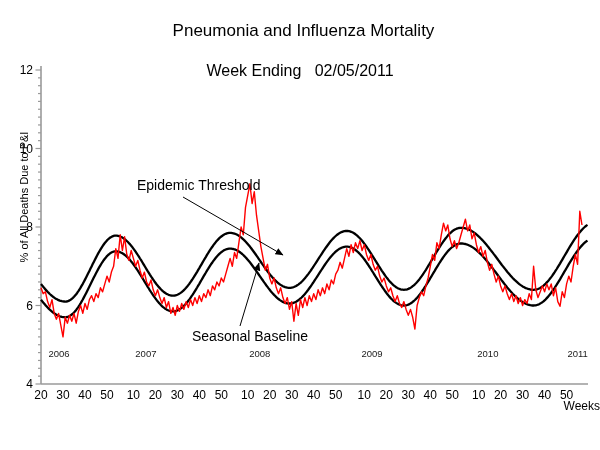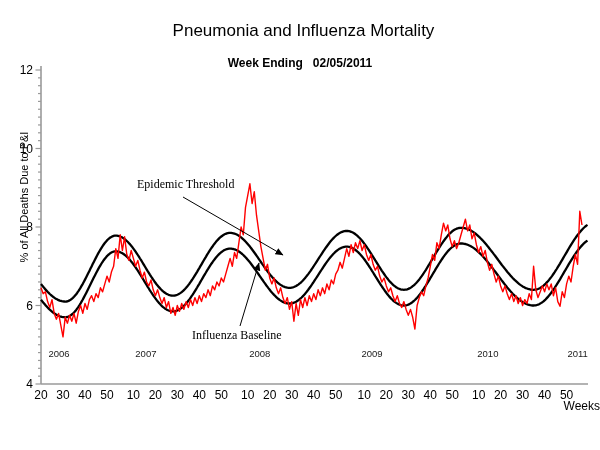--- a/index.html
+++ b/index.html
@@ -1,25 +1,25 @@
 <!DOCTYPE html>
 <html><head>
 <meta charset="utf-8">
 <style>
   html,body{margin:0;padding:0;background:#fff;}
   .wrap{position:relative;width:600px;height:450px;background:#fff;overflow:hidden;
         font-family:"Liberation Sans",sans-serif;color:#000;}
   .title1,.title2{position:absolute;left:7px;right:0;text-align:center;font-size:17px;}
   .title1{top:21px;}
   .title2{top:45px;}
-  .title3{position:absolute;left:0;right:0;top:56px;text-align:center;font-size:12px;white-space:pre;font-weight:bold;}
+  .title3{position:absolute;left:0;right:0;top:62px;text-align:center;font-size:16px;white-space:pre;}
   .ylab{position:absolute;left:-51px;top:191px;width:150px;text-align:center;font-size:11px;
         transform:rotate(-90deg);}
   .xlab{position:absolute;left:0;width:600px;top:399px;text-align:right;font-size:12px;}
-  .ann{position:absolute;font-size:12px;white-space:nowrap;font-family:Liberation Serif, serif;}
+  .ann{position:absolute;font-size:14px;white-space:nowrap;}
   #ann-th{left:137px;top:177px;}
   #ann-bl{left:192px;top:328px;}
   svg.plot{position:absolute;left:0;top:0;}
 </style>
 </head>
 <body>
 
 <div class="wrap">
   <div class="title1">Pneumonia and Influenza Mortality</div>
   <div class="title3">Week Ending   02/05/2011</div>
@@ -112,14 +112,14 @@
       <path d="M41.0,284.0L42.1,285.4L43.2,286.8L44.3,288.1L45.4,289.4L46.5,290.6L47.6,291.8L48.7,292.9L49.8,294.0L50.9,295.0L52.0,295.9L53.1,296.8L54.2,297.6L55.3,298.4L56.4,299.0L57.5,299.6L58.6,300.1L59.7,300.6L60.8,300.9L61.9,301.2L63.0,301.4L64.1,301.5L65.2,301.6L66.3,301.5L67.4,301.3L68.5,300.9L69.6,300.4L70.7,299.7L71.8,298.8L72.9,297.9L74.0,296.8L75.1,295.5L76.2,294.2L77.3,292.7L78.4,291.1L79.5,289.4L80.6,287.6L81.7,285.7L82.8,283.8L83.9,281.7L85.0,279.6L86.1,277.5L87.2,275.3L88.3,273.1L89.4,270.9L90.5,268.6L91.6,266.4L92.7,264.1L93.8,261.9L94.9,259.7L96.0,257.6L97.1,255.5L98.2,253.4L99.3,251.5L100.4,249.6L101.5,247.8L102.6,246.1L103.7,244.5L104.8,243.0L105.9,241.7L107.0,240.4L108.1,239.3L109.2,238.4L110.3,237.5L111.4,236.9L112.5,236.3L113.6,235.9L114.7,235.7L115.8,235.6L116.9,235.7L118.0,235.9L119.1,236.1L120.2,236.5L121.3,237.0L122.4,237.6L123.5,238.3L124.6,239.1L125.7,240.0L126.8,241.0L127.9,242.0L129.0,243.2L130.1,244.4L131.2,245.8L132.3,247.1L133.4,248.6L134.5,250.1L135.6,251.7L136.7,253.3L137.8,255.0L138.9,256.7L140.0,258.5L141.1,260.2L142.2,262.0L143.3,263.8L144.4,265.7L145.5,267.5L146.6,269.3L147.7,271.1L148.8,272.8L149.9,274.6L151.0,276.3L152.1,278.0L153.2,279.6L154.3,281.2L155.4,282.7L156.5,284.2L157.6,285.6L158.7,286.9L159.8,288.1L160.9,289.3L162.0,290.4L163.1,291.4L164.2,292.2L165.3,293.0L166.4,293.7L167.5,294.3L168.6,294.8L169.7,295.2L170.8,295.5L171.9,295.6L173.0,295.7L174.1,295.6L175.2,295.5L176.3,295.2L177.3,294.8L178.4,294.3L179.5,293.6L180.6,292.9L181.7,292.1L182.8,291.2L183.9,290.1L185.0,289.0L186.1,287.8L187.2,286.5L188.3,285.1L189.4,283.7L190.5,282.1L191.6,280.5L192.7,278.9L193.8,277.2L194.9,275.4L196.0,273.6L197.1,271.8L198.2,269.9L199.3,268.1L200.4,266.2L201.5,264.3L202.6,262.4L203.7,260.5L204.8,258.6L205.9,256.8L207.0,254.9L208.1,253.2L209.2,251.4L210.3,249.7L211.4,248.0L212.5,246.5L213.6,244.9L214.7,243.5L215.8,242.1L216.9,240.8L218.0,239.6L219.1,238.4L220.2,237.4L221.3,236.5L222.4,235.7L223.5,234.9L224.6,234.3L225.7,233.8L226.8,233.4L227.9,233.1L229.0,232.9L230.1,232.9L231.2,232.9L232.3,233.1L233.4,233.3L234.5,233.6L235.6,234.0L236.7,234.5L237.8,235.1L238.9,235.8L240.0,236.6L241.1,237.4L242.2,238.3L243.3,239.3L244.4,240.4L245.5,241.5L246.6,242.7L247.7,244.0L248.8,245.3L249.9,246.6L251.0,248.0L252.1,249.5L253.2,251.0L254.3,252.5L255.4,254.0L256.5,255.6L257.6,257.2L258.7,258.8L259.8,260.4L260.9,262.0L262.0,263.6L263.1,265.1L264.2,266.7L265.3,268.2L266.4,269.8L267.5,271.2L268.6,272.7L269.7,274.1L270.8,275.5L271.9,276.8L273.0,278.0L274.1,279.2L275.2,280.3L276.3,281.4L277.4,282.4L278.5,283.3L279.6,284.2L280.7,284.9L281.8,285.6L282.9,286.2L284.0,286.7L285.1,287.1L286.2,287.4L287.3,287.7L288.4,287.8L289.5,287.8L290.6,287.8L291.7,287.6L292.8,287.4L293.9,287.0L295.0,286.5L296.1,286.0L297.2,285.3L298.3,284.6L299.4,283.7L300.5,282.8L301.6,281.8L302.7,280.7L303.8,279.5L304.9,278.3L306.0,276.9L307.1,275.5L308.2,274.1L309.3,272.6L310.4,271.1L311.5,269.5L312.6,267.8L313.7,266.2L314.8,264.5L315.9,262.8L317.0,261.1L318.1,259.4L319.2,257.7L320.3,256.0L321.4,254.3L322.5,252.6L323.6,250.9L324.7,249.3L325.8,247.7L326.9,246.2L328.0,244.7L329.1,243.2L330.2,241.8L331.3,240.5L332.4,239.3L333.5,238.1L334.6,237.0L335.7,236.0L336.8,235.0L337.9,234.2L339.0,233.4L340.1,232.8L341.2,232.2L342.3,231.8L343.4,231.4L344.5,231.1L345.6,231.0L346.7,230.9L347.8,231.0L348.9,231.1L350.0,231.4L351.1,231.8L352.2,232.3L353.3,232.8L354.4,233.5L355.5,234.3L356.6,235.2L357.7,236.1L358.8,237.2L359.9,238.3L361.0,239.5L362.1,240.8L363.2,242.2L364.3,243.6L365.4,245.1L366.5,246.7L367.6,248.3L368.7,249.9L369.8,251.6L370.9,253.3L372.0,255.1L373.1,256.8L374.2,258.6L375.3,260.4L376.4,262.1L377.5,263.9L378.6,265.7L379.7,267.4L380.8,269.1L381.9,270.8L383.0,272.4L384.1,274.0L385.2,275.6L386.3,277.1L387.4,278.5L388.5,279.9L389.6,281.2L390.7,282.4L391.8,283.5L392.9,284.6L394.0,285.6L395.1,286.4L396.2,287.2L397.3,287.9L398.4,288.5L399.5,288.9L400.6,289.3L401.7,289.6L402.8,289.7L403.9,289.8L405.0,289.7L406.1,289.6L407.2,289.3L408.3,288.9L409.4,288.4L410.5,287.8L411.6,287.1L412.7,286.2L413.8,285.3L414.9,284.3L416.0,283.2L417.1,282.0L418.2,280.7L419.3,279.4L420.4,277.9L421.5,276.4L422.6,274.8L423.7,273.2L424.8,271.5L425.9,269.8L427.0,268.0L428.1,266.2L429.2,264.4L430.3,262.5L431.4,260.7L432.5,258.8L433.6,256.9L434.7,255.1L435.8,253.2L436.9,251.4L438.0,249.6L439.1,247.8L440.2,246.1L441.3,244.4L442.4,242.8L443.5,241.2L444.6,239.7L445.7,238.2L446.8,236.9L447.8,235.6L448.9,234.4L450.0,233.3L451.1,232.3L452.2,231.3L453.3,230.5L454.4,229.8L455.5,229.2L456.6,228.7L457.7,228.3L458.8,228.0L459.9,227.8L461.0,227.8L462.1,227.8L463.2,227.9L464.3,228.1L465.4,228.3L466.5,228.7L467.6,229.0L468.7,229.5L469.8,230.0L470.9,230.6L472.0,231.2L473.1,231.9L474.2,232.7L475.3,233.5L476.4,234.4L477.5,235.4L478.6,236.4L479.7,237.4L480.8,238.5L481.9,239.6L483.0,240.8L484.1,242.0L485.2,243.3L486.3,244.6L487.4,245.9L488.5,247.3L489.6,248.7L490.7,250.1L491.8,251.5L492.9,252.9L494.0,254.4L495.1,255.8L496.2,257.3L497.3,258.8L498.4,260.3L499.5,261.7L500.6,263.2L501.7,264.7L502.8,266.1L503.9,267.5L505.0,268.9L506.1,270.3L507.2,271.7L508.3,273.0L509.4,274.3L510.5,275.6L511.6,276.8L512.7,278.0L513.8,279.1L514.9,280.2L516.0,281.2L517.1,282.2L518.2,283.2L519.3,284.1L520.4,284.9L521.5,285.6L522.6,286.4L523.7,287.0L524.8,287.6L525.9,288.1L527.0,288.5L528.1,288.9L529.2,289.2L530.3,289.5L531.4,289.7L532.5,289.8L533.6,289.8L534.7,289.7L535.8,289.6L536.9,289.3L538.0,289.0L539.1,288.5L540.2,287.9L541.3,287.2L542.4,286.5L543.5,285.6L544.6,284.6L545.7,283.6L546.8,282.4L547.9,281.2L549.0,279.9L550.1,278.5L551.2,277.1L552.3,275.6L553.4,274.0L554.5,272.4L555.6,270.7L556.7,269.0L557.8,267.2L558.9,265.4L560.0,263.6L561.1,261.7L562.2,259.8L563.3,257.9L564.4,256.0L565.5,254.2L566.6,252.3L567.7,250.4L568.8,248.5L569.9,246.7L571.0,244.9L572.1,243.1L573.2,241.4L574.3,239.7L575.4,238.1L576.5,236.5L577.6,235.0L578.7,233.6L579.8,232.2L580.9,230.9L582.0,229.7L583.1,228.5L584.2,227.5L585.3,226.5L586.4,225.6L587.5,224.9" fill="none" stroke="#000000" stroke-width="2.3" stroke-linejoin="round"></path>
       <polyline points="41.0,287.8 43.2,293.7 45.4,291.8 47.6,301.6 49.8,307.5 52.0,299.6 54.2,313.4 56.4,319.2 58.6,313.4 60.8,325.1 63.0,336.9 65.2,317.3 67.4,323.2 69.6,315.3 71.8,321.2 74.0,313.4 76.2,323.2 78.4,311.4 80.6,305.5 82.8,313.4 85.0,303.5 87.2,309.4 89.4,299.6 91.6,295.7 93.8,301.6 96.0,293.7 98.2,297.6 100.4,287.8 102.6,291.8 104.8,283.9 107.0,276.1 109.2,282.0 111.4,272.1 113.6,266.3 115.8,248.6 118.0,258.4 120.2,234.8 122.4,250.5 124.6,236.8 126.8,254.5 129.0,260.4 131.2,250.5 133.4,258.4 135.6,266.3 137.8,260.4 140.0,270.2 142.2,278.0 144.4,272.1 146.6,282.0 148.8,285.9 151.0,280.0 153.2,289.8 155.4,295.7 157.6,289.8 159.8,297.6 162.0,303.5 164.2,297.6 166.4,307.5 168.6,301.6 170.8,313.4 173.0,307.5 175.2,315.3 177.3,305.5 179.5,311.4 181.7,303.5 183.9,309.4 186.1,301.6 188.3,307.5 190.5,299.6 192.7,305.5 194.9,297.6 197.1,303.5 199.3,295.7 201.5,301.6 203.7,293.7 205.9,297.6 208.1,289.8 210.3,295.7 212.5,285.9 214.7,289.8 216.9,282.0 219.1,285.9 221.3,278.0 223.5,282.0 225.7,274.1 227.9,266.3 230.1,258.4 232.3,266.3 234.5,252.5 236.7,258.4 238.9,242.7 241.1,227.0 243.3,234.8 245.5,207.4 247.7,195.6 249.9,183.8 252.1,203.5 254.3,191.7 256.5,215.2 258.7,230.9 260.9,246.6 263.1,258.4 265.3,270.2 267.5,264.3 269.7,278.0 271.9,283.9 274.1,278.0 276.3,287.8 278.5,293.7 280.7,287.8 282.9,297.6 285.1,303.5 287.3,297.6 289.5,309.4 291.7,301.6 293.9,321.2 296.1,303.5 298.3,315.3 300.5,299.6 302.7,307.5 304.9,297.6 307.1,305.5 309.3,295.7 311.5,301.6 313.7,293.7 315.9,299.6 318.1,289.8 320.3,295.7 322.5,287.8 324.7,293.7 326.9,283.9 329.1,289.8 331.3,280.0 333.5,283.9 335.7,274.1 337.9,270.2 340.1,262.3 342.3,268.2 344.5,258.4 346.7,248.6 348.9,256.4 351.1,244.7 353.3,252.5 355.5,242.7 357.7,248.6 359.9,240.7 362.1,250.5 364.3,244.7 366.5,254.5 368.7,260.4 370.9,254.5 373.1,264.3 375.3,270.2 377.5,266.3 379.7,276.1 381.9,282.0 384.1,278.0 386.3,285.9 388.5,291.8 390.7,287.8 392.9,295.7 395.1,301.6 397.3,295.7 399.5,303.5 401.7,307.5 403.9,301.6 406.1,309.4 408.3,315.3 410.5,309.4 412.7,317.3 414.9,329.0 417.1,305.5 419.3,297.6 421.5,291.8 423.7,295.7 425.9,285.9 428.1,278.0 430.3,266.3 432.5,254.5 434.7,260.4 436.9,242.7 439.1,248.6 441.3,234.8 443.5,223.1 445.7,230.9 447.8,225.0 450.0,238.8 452.2,246.6 454.4,240.7 456.6,248.6 458.8,242.7 461.0,234.8 463.2,227.0 465.4,219.2 467.6,230.9 469.8,225.0 472.0,238.8 474.2,232.9 476.4,244.7 478.6,252.5 480.8,246.6 483.0,256.4 485.2,250.5 487.4,262.3 489.6,270.2 491.8,264.3 494.0,274.1 496.2,282.0 498.4,276.1 500.6,285.9 502.8,291.8 505.0,285.9 507.2,293.7 509.4,299.6 511.6,293.7 513.8,301.6 516.0,295.7 518.2,303.5 520.4,297.6 522.6,305.5 524.8,299.6 527.0,303.5 529.2,293.7 531.4,299.6 533.6,266.3 535.8,289.8 538.0,297.6 540.2,291.8 542.4,285.9 544.6,291.8 546.8,283.9 549.0,289.8 551.2,283.9 553.4,295.7 555.6,287.8 557.8,301.6 560.0,306.3 562.2,291.8 564.4,297.6 566.6,283.9 568.8,276.1 571.0,282.0 573.2,266.3 575.4,254.5 577.6,264.3 579.8,211.3 582.0,225.0" fill="none" stroke="#ff0000" stroke-width="1.4" stroke-linejoin="round"></polyline>
       <line x1="183" y1="197" x2="283" y2="255" stroke="#000" stroke-width="1" marker-end="url(#arw)"></line>
       <line x1="240" y1="326" x2="259" y2="263" stroke="#000" stroke-width="1" marker-end="url(#arw)"></line>
     </svg>
 
   <div class="ylab">% of All Deaths Due to P&amp;I</div>
   <div class="xlab">Weeks</div>
 
   <div class="ann" id="ann-th">Epidemic Threshold</div>
-  <div class="ann" id="ann-bl">Influenza Baseline</div>
+  <div class="ann" id="ann-bl">Seasonal Baseline</div>
 </div>
 
 </body></html>

